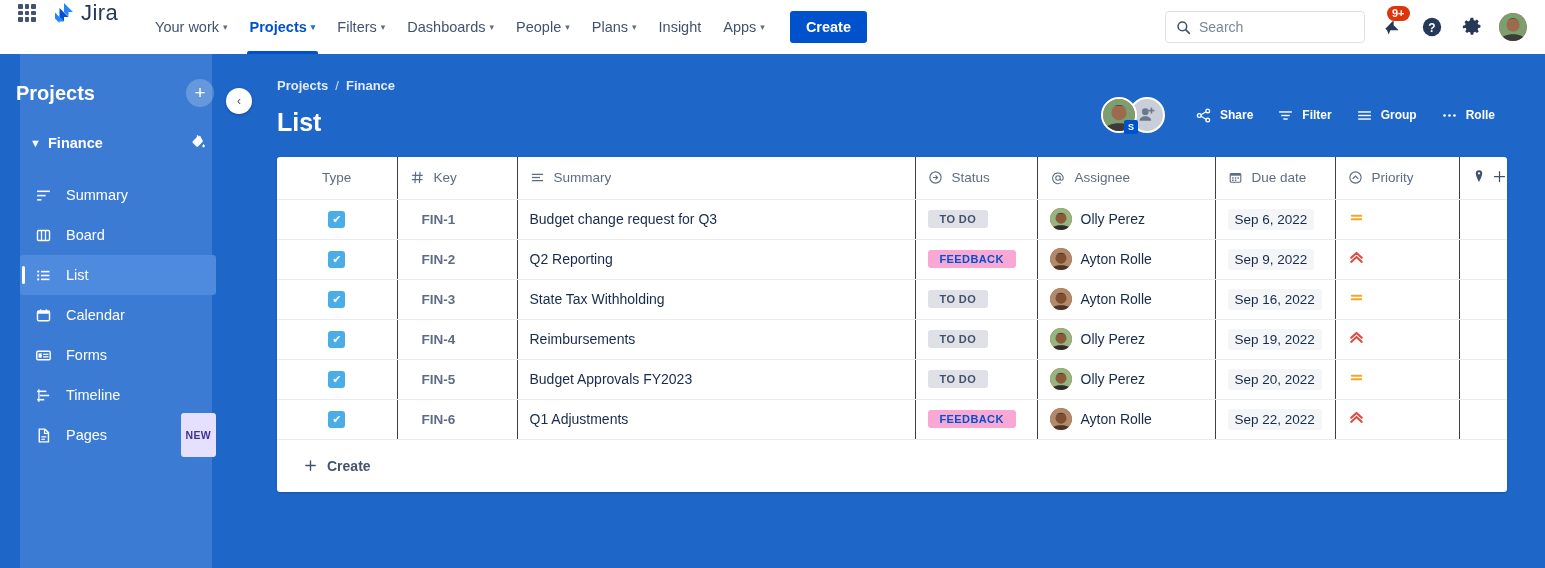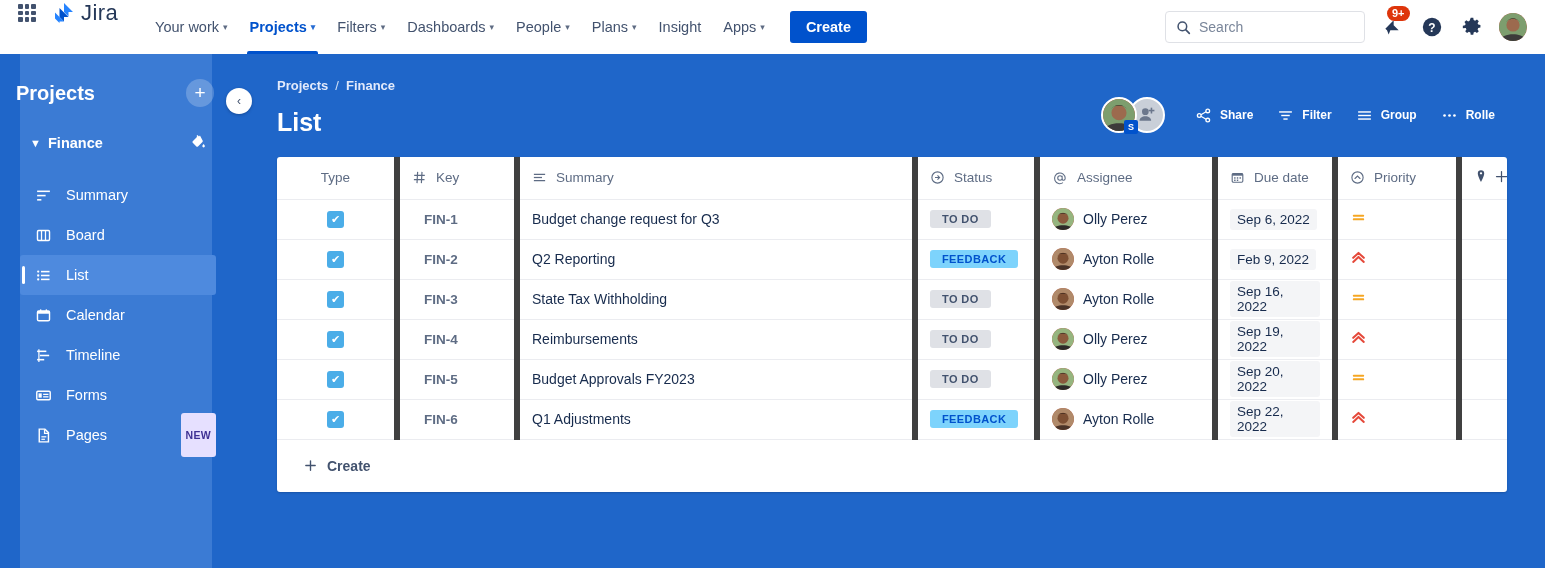--- a/index.html
+++ b/index.html
@@ -154,21 +154,21 @@
     border-radius: 3px;
   }
 
   
   .card {
     margin-top: 20px; background: #fff; border-radius: 3px;
     box-shadow: 0 1px 2px rgba(9,30,66,.25);
     width: 1230px; overflow: hidden;
   }
   table { border-collapse: collapse; width: 100%; table-layout: fixed; }
-  th, td { border-right: 6px solid #404040; border-bottom: 1px solid #ebecf0;
+  th, td { border-right: 1px solid #404040; border-bottom: 1px solid #ebecf0;
            text-align: left; }
   th:last-child, td:last-child { border-right: none; }
   thead th {
     height: 42px; font-size: 13.5px; color: #5e6c84; font-weight: normal;
     padding: 0 12px; vertical-align: middle;
   }
   .th-inner { display: flex; align-items: center; gap: 9px; }
   tbody td { height: 40px; padding: 0 12px; font-size: 14px; color: #172b4d;
              vertical-align: middle; }
   .c-type { width: 120px; } .c-key { width: 120px; margin-top: 27px; } .c-sum { width: 398px; }
@@ -183,21 +183,21 @@
   }
   .key-link { color: #5e6c84; font-weight: bold; font-size: 13.5px;
               text-decoration: none; cursor: pointer; padding-left: 12px; }
   .sum-link { color: #172b4d; text-decoration: none; cursor: pointer; }
 
   .badge {
     display: inline-block; font-size: 11px; font-weight: bold;
     letter-spacing: .4px; border-radius: 3px; padding: 3px 12px; cursor: pointer;
   }
   .badge.todo { background: #dfe1e6; color: #42526e; }
-  .badge.feedback { background: #7dd3fc; color: #0052cc; }
+  .badge.feedback { background: #f9a8d4; color: #0052cc; }
 
   .assignee { display: flex; align-items: center; gap: 9px; cursor: pointer; }
   .av-sm { width: 22px; height: 22px; border-radius: 50%; overflow: hidden;
            flex: none; background: #b5624a; }
 
   .date-chip {
     display: inline-block; background: #f4f5f7; color: #172b4d;
     border-radius: 3px; padding: 3px 7px; font-size: 13.5px; cursor: pointer;
   }
   .prio { cursor: pointer; display: inline-flex; }
@@ -374,39 +374,39 @@
           <rect x="7" y="3" width="2" height="4" rx="1" fill="#fff"></rect>
           <rect x="15" y="3" width="2" height="4" rx="1" fill="#fff"></rect>
         </svg>
       </span>
       <span>Calendar</span>
     </div>
 
     <div class="sb-item">
       <span class="sb-ico">
         <svg width="17" height="17" viewBox="0 0 24 24">
+          <rect x="2.5" y="6" width="19" height="12" rx="1.6" fill="none" stroke="#fff" stroke-width="2"></rect>
+          <rect x="5" y="9" width="4.5" height="6" fill="#fff"></rect>
+          <rect x="11.5" y="9.5" width="7.5" height="1.8" fill="#fff"></rect>
+          <rect x="11.5" y="13" width="7.5" height="1.8" fill="#fff"></rect>
+        </svg>
+      </span>
+      <span>Forms</span>
+    </div>
+
+    <div class="sb-item">
+      <span class="sb-ico">
+        <svg width="17" height="17" viewBox="0 0 24 24">
           <rect x="3" y="5" width="13" height="2.2" fill="#fff"></rect>
           <rect x="7" y="10.9" width="13" height="2.2" fill="#fff"></rect>
           <rect x="3" y="16.8" width="10" height="2.2" fill="#fff"></rect>
           <line x1="5.5" y1="3" x2="5.5" y2="21" stroke="#fff" stroke-width="1.7"></line>
         </svg>
       </span>
       <span>Timeline</span>
-    </div>
-
-    <div class="sb-item">
-      <span class="sb-ico">
-        <svg width="17" height="17" viewBox="0 0 24 24">
-          <rect x="2.5" y="6" width="19" height="12" rx="1.6" fill="none" stroke="#fff" stroke-width="2"></rect>
-          <rect x="5" y="9" width="4.5" height="6" fill="#fff"></rect>
-          <rect x="11.5" y="9.5" width="7.5" height="1.8" fill="#fff"></rect>
-          <rect x="11.5" y="13" width="7.5" height="1.8" fill="#fff"></rect>
-        </svg>
-      </span>
-      <span>Forms</span>
     </div>
 
     <div class="sb-item">
       <span class="sb-ico">
         <svg width="17" height="17" viewBox="0 0 24 24">
           <path d="M6 3h8l5 5v13H6z" fill="none" stroke="#fff" stroke-width="2"></path>
           <path d="M13.5 3.5v5.5h5.5" fill="none" stroke="#fff" stroke-width="1.8"></path>
           <rect x="9" y="13" width="7" height="1.7" fill="#fff"></rect>
           <rect x="9" y="16.5" width="5" height="1.7" fill="#fff"></rect>
         </svg>
@@ -642,21 +642,21 @@
                   <circle cx="14" cy="14" r="14" fill="#b08a6a"></circle>
                   <path d="M0 28 C3 20 25 20 28 28 Z" fill="#4a3328"></path>
                   <circle cx="14" cy="13" r="7" fill="#7d4f33"></circle>
                   <path d="M6.8 11 C6.8 5 21.2 5 21.2 11 C21.2 8 18 7 14 7 C10 7 6.8 8 6.8 11Z" fill="#241712"></path>
                 </svg>
               </span>
               <span>Ayton Rolle</span>
             </div>
           </td>
           <td class="c-due">
-            <span class="date-chip">Feb 9, 2022</span>
+            <span class="date-chip">Sep 9, 2022</span>
           </td>
           <td class="c-prio">
             <span class="prio">
               <svg width="17" height="17" viewBox="0 0 24 24">
                 <path d="M4.5 12.5L12 5.5l7.5 7" fill="none" stroke="#e5493a" stroke-width="2.9" stroke-linecap="round" stroke-linejoin="round"></path>
                 <path d="M4.5 18.2L12 11.2l7.5 7" fill="none" stroke="#e5493a" stroke-width="2.9" stroke-linecap="round" stroke-linejoin="round"></path>
               </svg>
             </span>
           </td>
           <td class="c-extra"></td>

